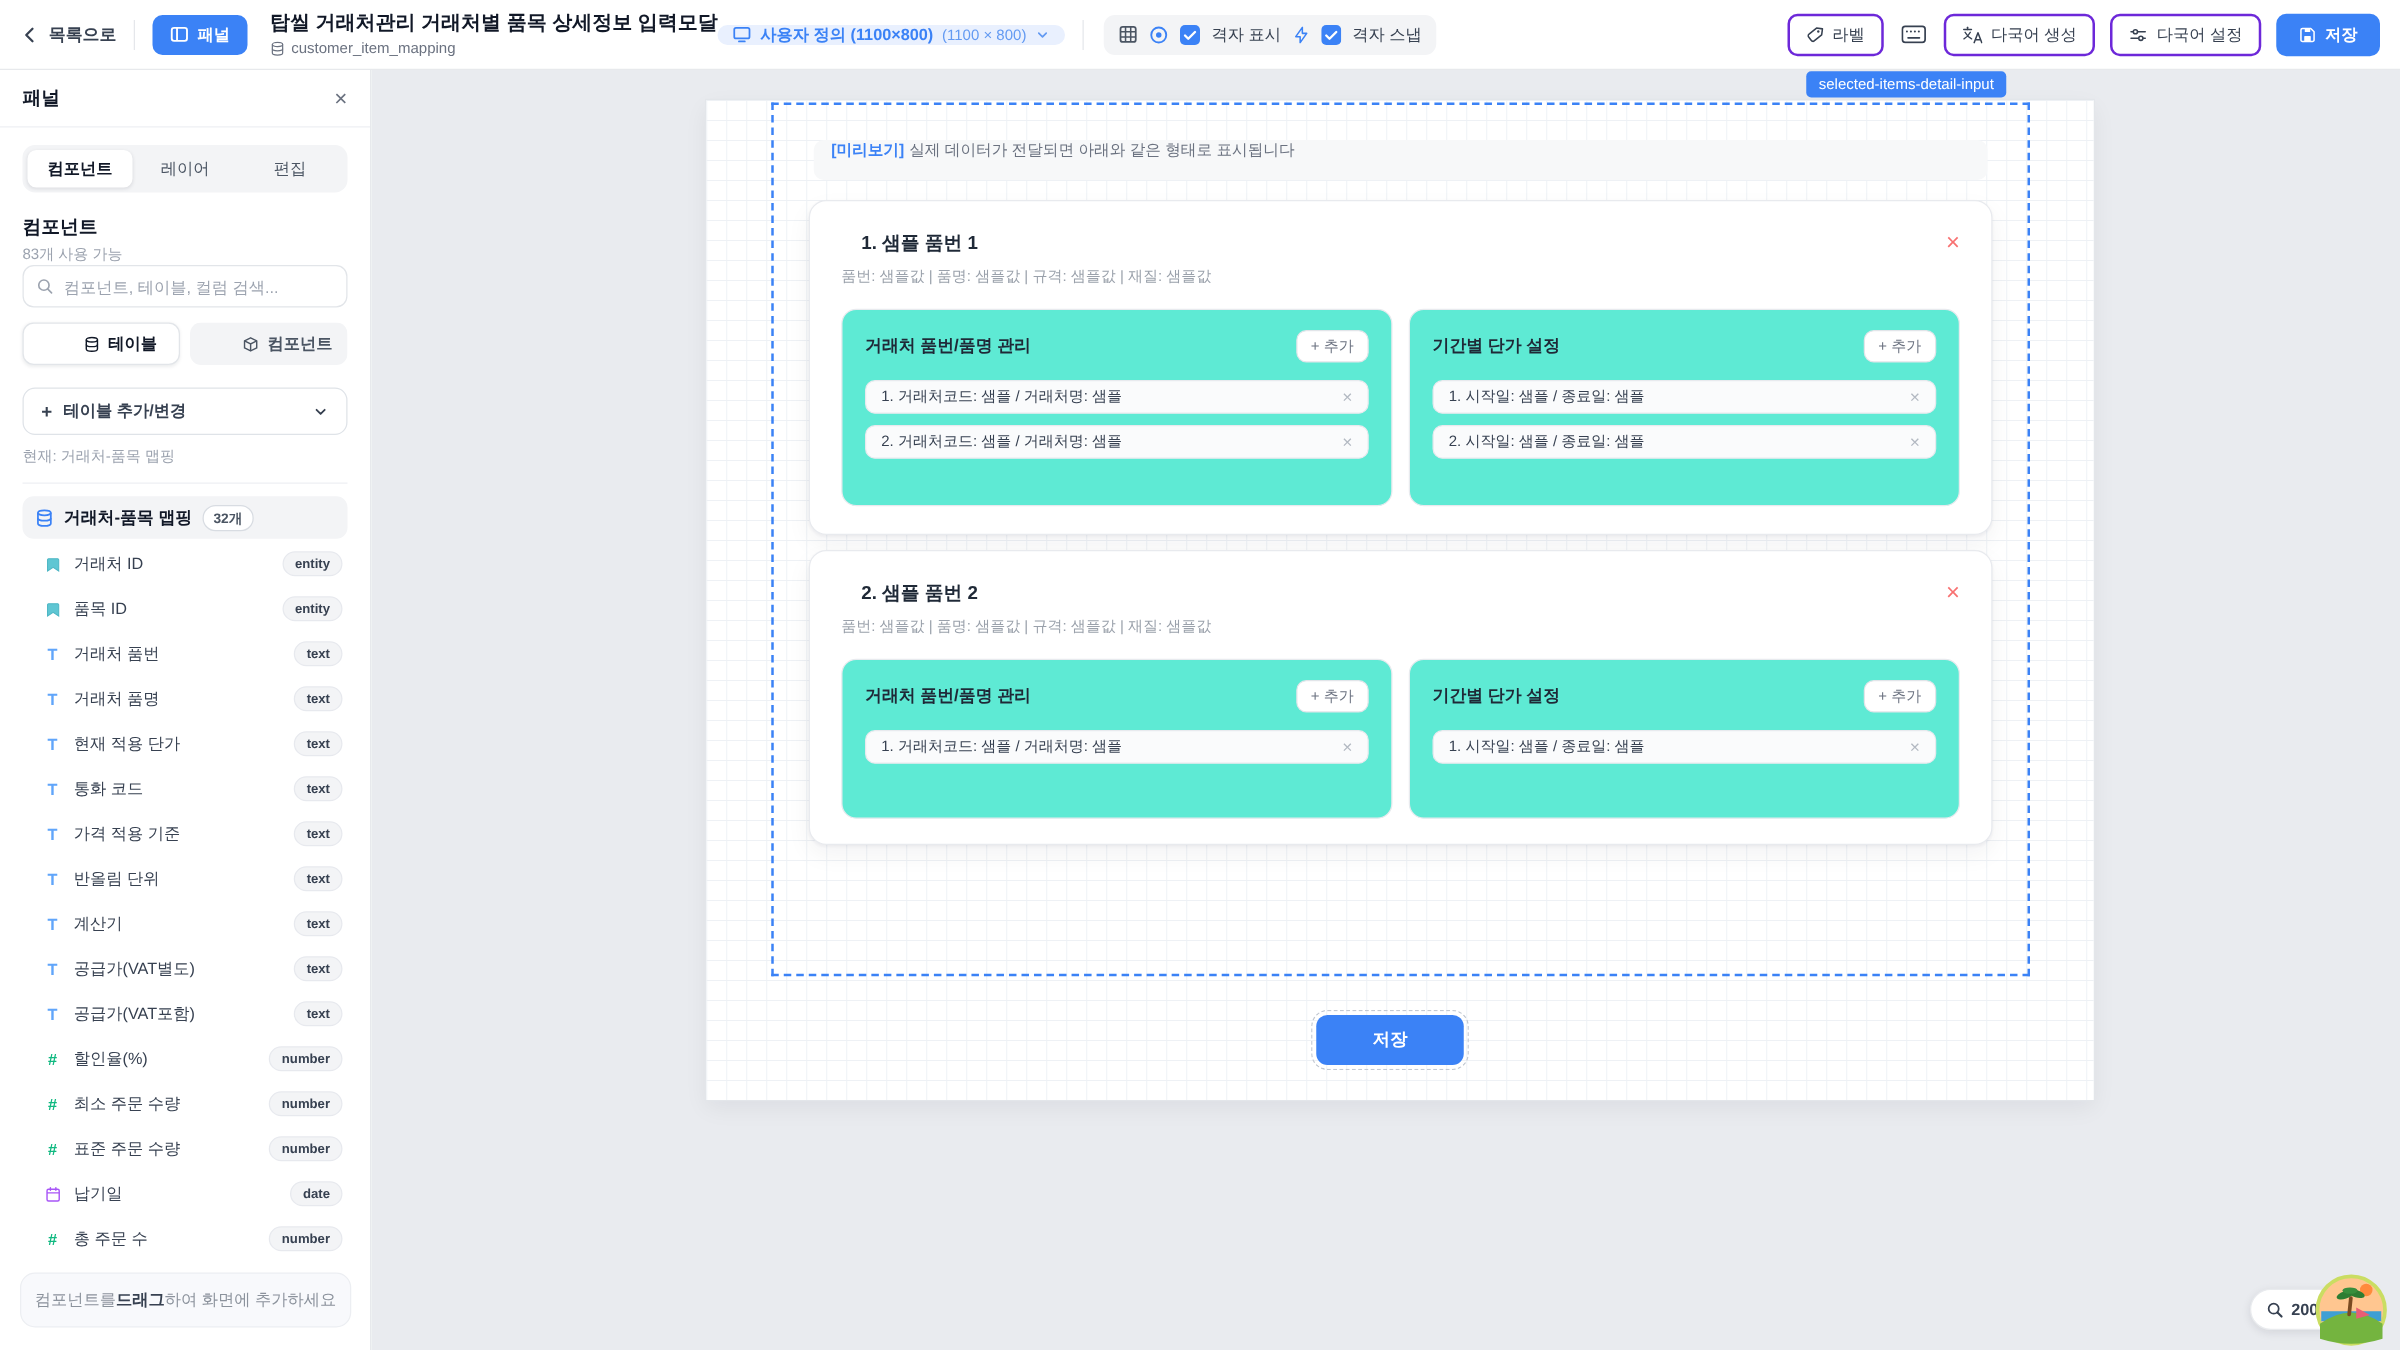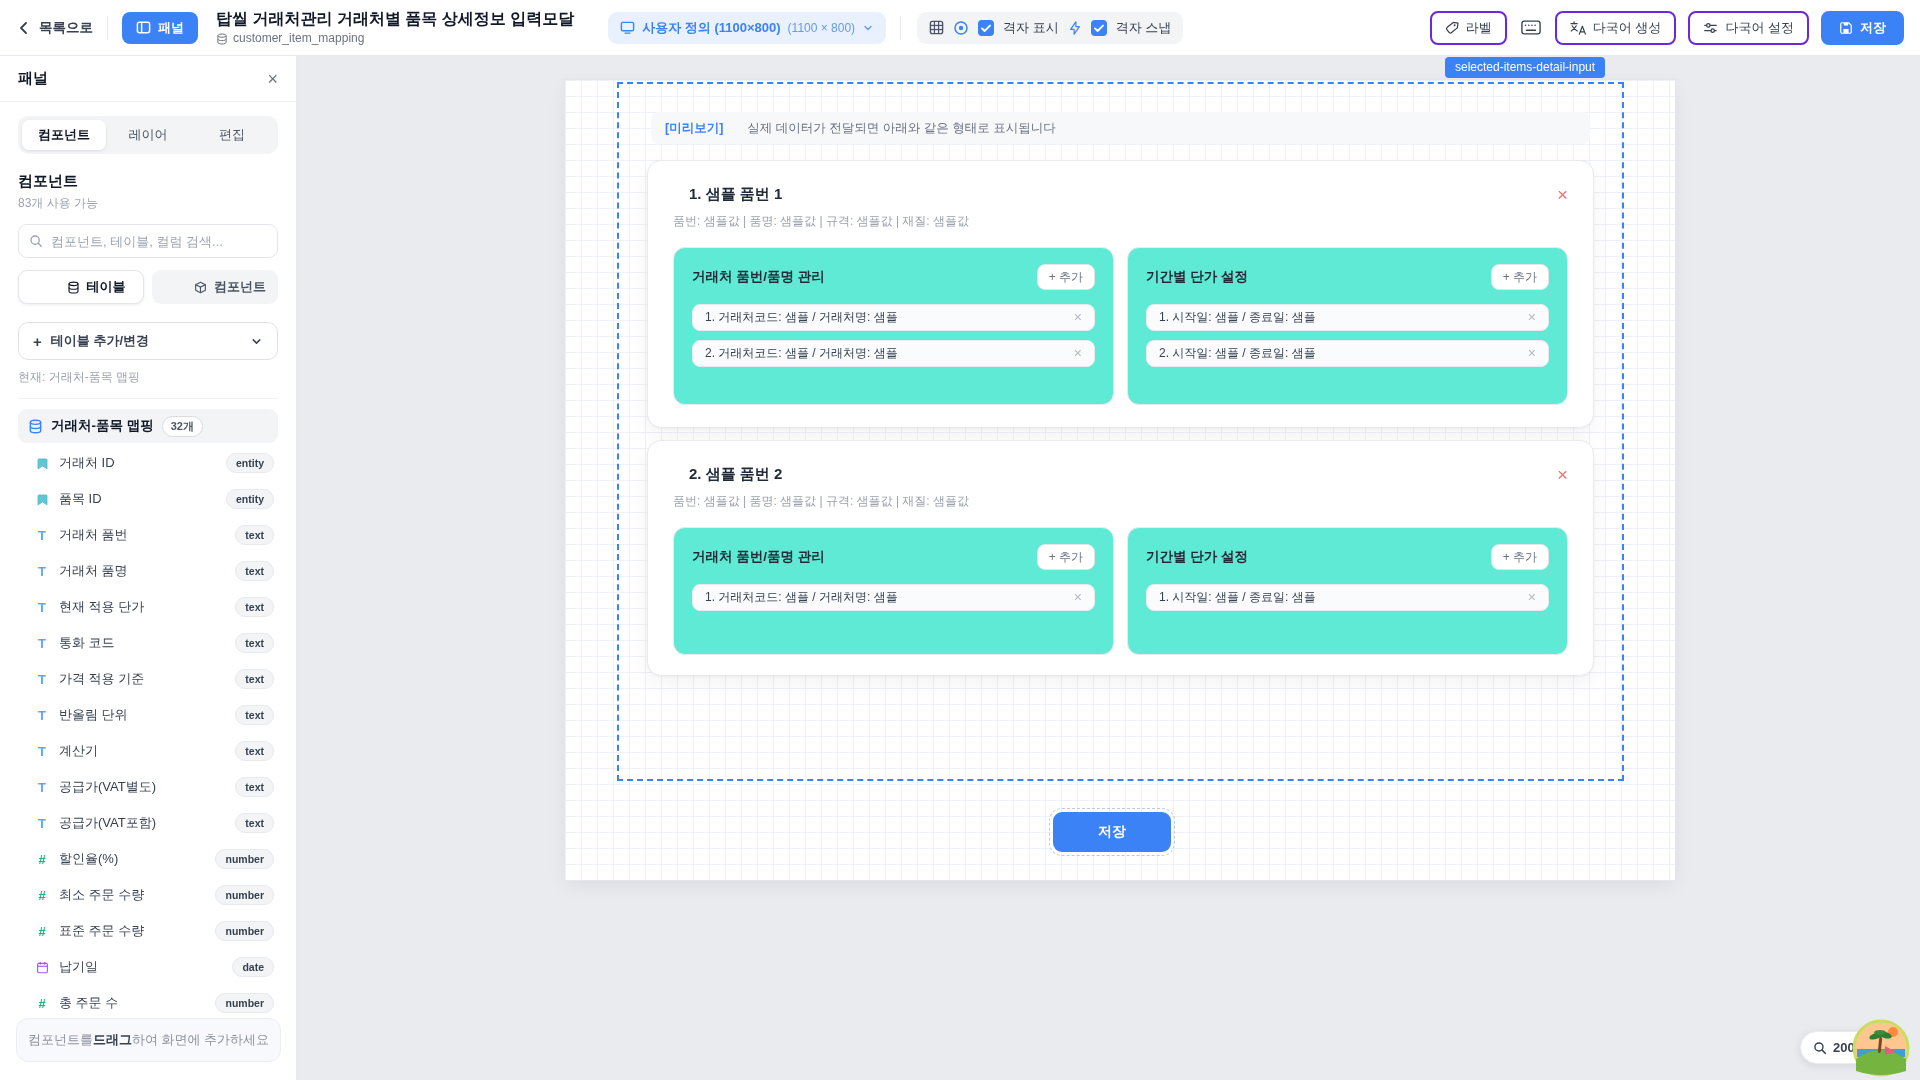--- a/index.html
+++ b/index.html
@@ -14,22 +14,22 @@
     border-bottom:1px solid #e7e9ec; display:flex; align-items:center; padding:0 16px; z-index:40;
   }
   .hbtn { display:inline-flex; align-items:center; gap:7px; background:none; border:none; cursor:pointer;
           font-family:inherit; font-size:13px; color:#374151; }
   .back-btn { font-weight:600; font-size:13.5px; }
   .vdiv { width:1px; height:24px; background:#e5e7eb; margin:0 14px; }
   .panel-toggle { background:#3b82f6; color:#fff; border-radius:8px; height:32px; padding:0 14px; font-weight:600; }
   .title-block { margin-left:18px; line-height:1.25; }
   .page-title { font-size:16px; font-weight:700; color:#111827; white-space:nowrap; }
   .subtitle { display:flex; align-items:center; gap:5px; font-size:12px; color:#6b7280; margin-top:2px; }
-  .viewport-pill { display:flex; align-items:center; gap:7px; background:#e9f0fe; border-radius:9px; height:32px;
-                   padding:0 12px; margin-left:34px; cursor:pointer; }
+  .viewport-pill { display:flex; align-items:center; gap:7px; background:#e9f0fe; border-radius:9px; height:16px;
+                   padding:0 12px; cursor:pointer; }
   .viewport-pill .vp-label { font-size:13px; font-weight:700; color:#3b82f6; }
   .viewport-pill .vp-size { font-size:12px; color:#639af2; }
   .grid-group { display:flex; align-items:center; gap:9px; background:#f3f4f6; border-radius:9px; height:32px;
                 padding:0 12px; margin-left:2px; }
   .grid-label { font-size:13px; color:#374151; }
   .chk { display:inline-flex; cursor:pointer; }
   .hdr-right { margin-left:auto; display:flex; align-items:center; gap:12px; }
   .obtn { display:inline-flex; align-items:center; gap:7px; height:34px; padding:0 13px; background:#fff;
           border:2px solid #6d28d9; border-radius:8px; font-family:inherit; font-size:13px; font-weight:500;
           color:#374151; cursor:pointer; }
@@ -42,21 +42,21 @@
              padding:0 18px; border-bottom:1px solid #eef0f3; }
   .sp-title { font-size:15px; font-weight:700; color:#111827; }
   .sp-close { font-size:18px; color:#6b7280; background:none; border:none; cursor:pointer; line-height:1; }
   .sp-tabs { margin:14px 18px 0; background:#f3f4f6; border-radius:10px; padding:4px; display:flex; }
   .sp-tab { flex:1; height:30px; border:none; background:none; border-radius:7px; font-family:inherit;
             font-size:13px; color:#4b5563; cursor:pointer; }
   .sp-tab.active { background:#fff; font-weight:700; color:#111827; box-shadow:0 1px 3px rgba(16,24,40,.10); }
   .sp-section { padding:18px 18px 0; }
   .sec-title { font-size:15px; font-weight:700; color:#111827; }
   .sec-sub { font-size:12px; color:#9ca3af; margin-top:4px; }
-  .search-box { margin-top:12px; height:34px; border:1px solid #e2e5e9; border-radius:9px; display:flex;
+  .search-box { margin-top:0; height:34px; border:1px solid #e2e5e9; border-radius:9px; display:flex;
                 align-items:center; gap:8px; padding:0 10px; background:#fff; }
   .search-box input { border:none; outline:none; flex:1; font-family:inherit; font-size:13px; color:#374151; background:transparent; }
   .search-box input::placeholder { color:#9ca3af; }
   .src-toggle { margin-top:12px; display:flex; gap:8px; }
   .src-btn { flex:1; height:34px; display:flex; align-items:center; justify-content:center; gap:7px;
              border-radius:9px; border:1px solid transparent; background:#f3f4f6; font-family:inherit;
              font-size:13px; font-weight:600; color:#4b5563; cursor:pointer;padding-left:30px; }
   .src-btn.active { background:#fff; border-color:#e2e5e9; color:#111827; box-shadow:0 1px 3px rgba(16,24,40,.08); }
   .add-table { margin-top:18px; width:100%; height:38px; border:1px solid #dfe3e8; border-radius:10px;
                background:#fff; display:flex; align-items:center; gap:9px; padding:0 14px; font-family:inherit;
@@ -89,22 +89,22 @@
   .canvas { position:absolute; top:56px; left:297px; right:0; bottom:0; background:#e9ebef; overflow:hidden; }
   .artboard { position:absolute; left:268px; top:24px; width:1110px; height:800px; background:#fff;
               background-image:linear-gradient(#eef1f5 1px, transparent 1px),
                                linear-gradient(90deg,#eef1f5 1px, transparent 1px);
               background-size:16px 16px;
               box-shadow:0 0 0 1px #e3e6ea, 0 6px 18px rgba(16,24,40,.06); }
   .selection-label { position:absolute; left:1148px; top:1px; height:21px; line-height:21px; padding:0 10px;
                      background:#3b82f6; color:#fff; font-size:12px; border-radius:4px; z-index:12; }
   .root-frame { position:absolute; left:320px; top:26px; width:1007px; height:699px;
                 border:2px dashed #3b82f6; z-index:6; padding:28px; cursor:default; }
-  .preview-banner { height:32px; background:#f7f8f9; border-radius:8px; display:flex; align-items:center;
-                    gap:24px; padding:0 14px; margin:0 4px; }
+  .preview-banner { height:32px; background:#f7f8f9; border-radius:8px; display:flex; 
+                    gap:4px; padding:0 14px; margin:0 4px; }
   .pv-tag { font-size:12.5px; font-weight:600; color:#3b82f6; }
   .pv-text { font-size:12.5px; color:#6b7280; }
   .item-card { background:#fff; border:1px solid #e8eaee; border-radius:14px; padding:22px 25px;
                box-shadow:0 1px 2px rgba(16,24,40,.04), 0 8px 20px rgba(16,24,40,.05); }
   .card-1 { margin-top:16px; height:268px; }
   .card-2 { margin-top:12px; height:236px; }
   .card-head { display:flex; align-items:center; justify-content:space-between; height:22px;margin-left:16px; }
   .card-title { font-size:15px; font-weight:700; color:#1f2937; }
   .card-close { background:none; border:none; cursor:pointer; line-height:1; }
   .card-close::before { content:"\00D7"; font-size:19px; color:#f87171; }

